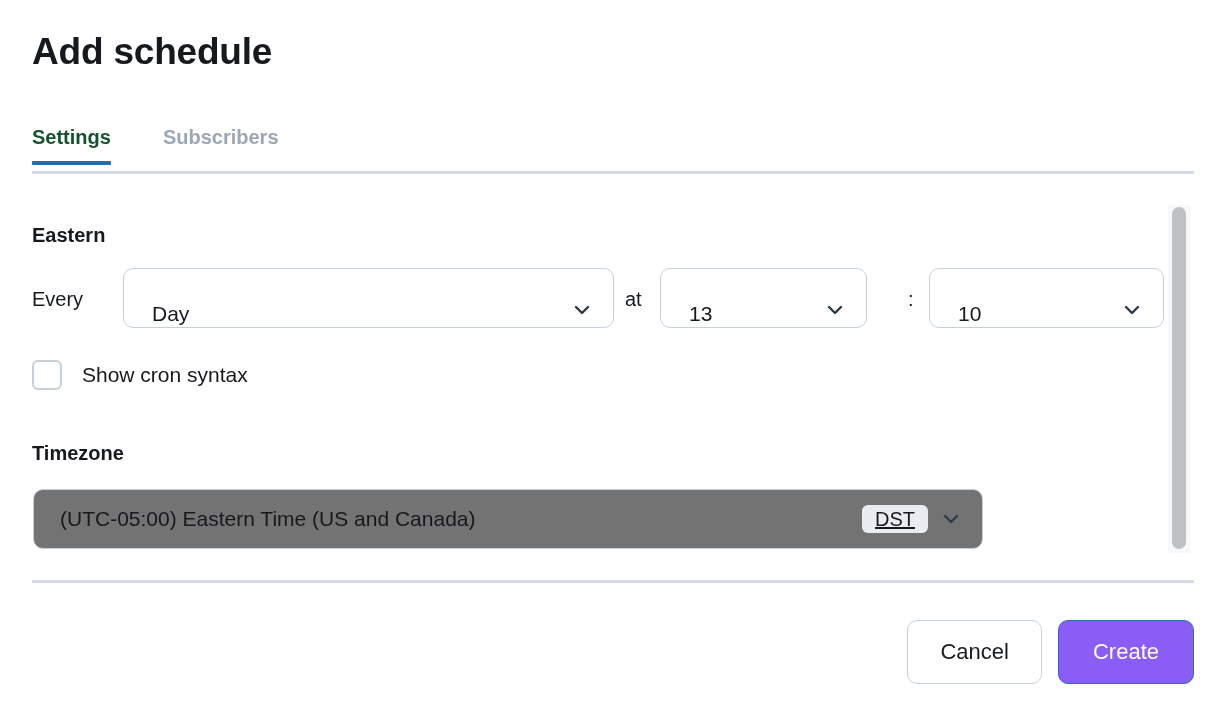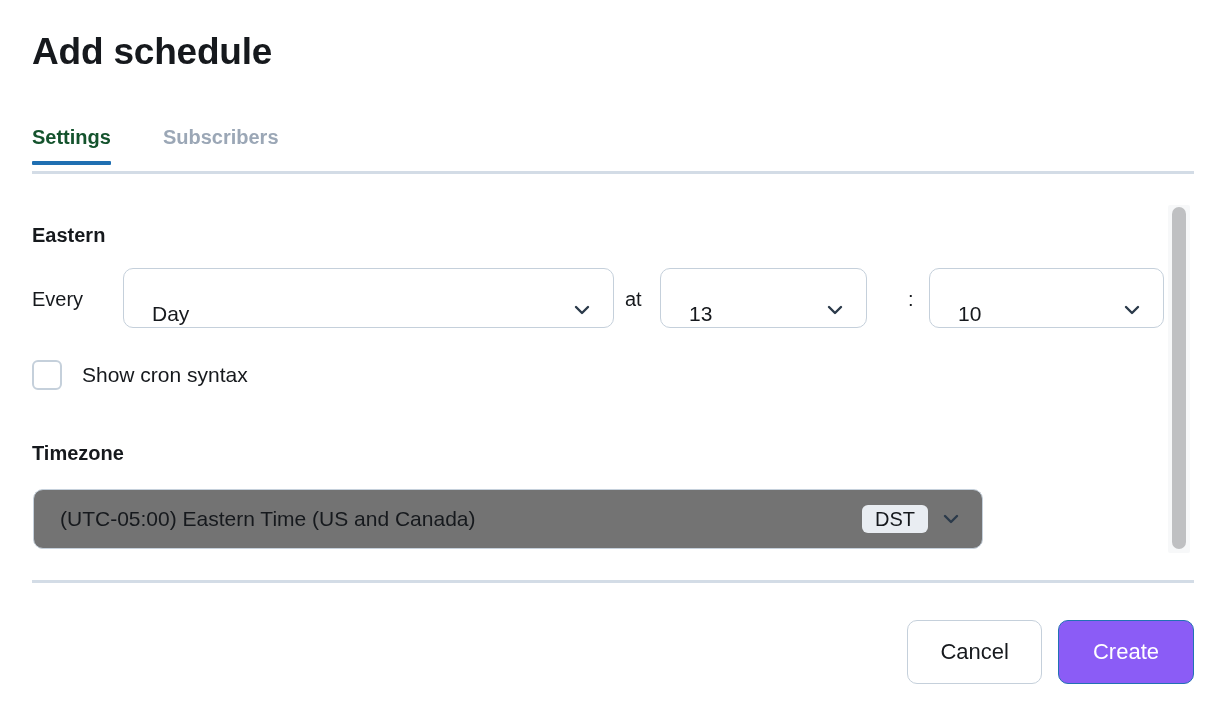--- a/index.html
+++ b/index.html
@@ -206,20 +206,21 @@
   .dst-badge {
     flex: 0 0 auto;
     background: #e9edf2;
     color: #16191d;
     font-size: 20px;
     line-height: 24px;
     border-radius: 6px;
     padding: 2px 13px;
     margin-right: 6px;
     white-space: nowrap;
+    text-decoration: underline;
   }
 
   
   .scrollbar-track {
     position: absolute;
     left: 1168px;
     top: 205px;
     width: 22px;
     height: 348px;
     background: #f7f8f9;

